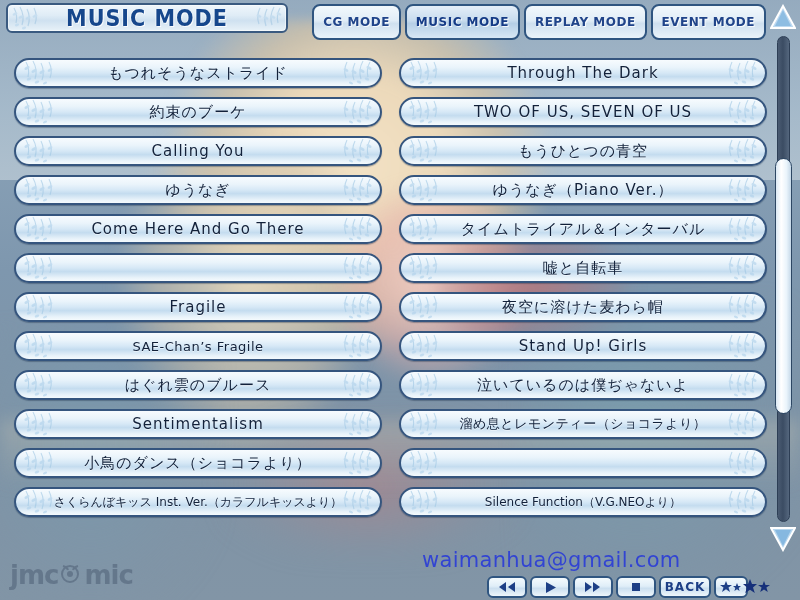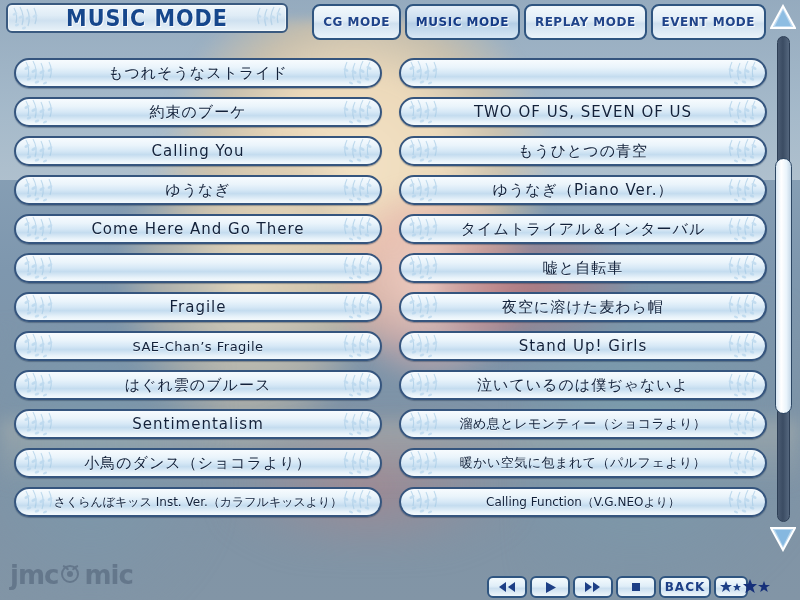--- a/index.html
+++ b/index.html
@@ -776,20 +776,21 @@
               <g fill="#aed0ea">
                 <ellipse cx="9" cy="8" rx="2.8" ry="1.5" transform="rotate(-28 9 8)"></ellipse>
                 <ellipse cx="16" cy="11" rx="2.8" ry="1.5" transform="rotate(-28 16 11)"></ellipse>
                 <ellipse cx="24" cy="12" rx="2.8" ry="1.5" transform="rotate(-28 24 12)"></ellipse>
                 <ellipse cx="32" cy="10" rx="2.6" ry="1.4" transform="rotate(-28 32 10)"></ellipse>
                 <ellipse cx="11" cy="19" rx="2.4" ry="1.3" transform="rotate(-22 11 19)"></ellipse>
                 <ellipse cx="19" cy="22" rx="2.4" ry="1.3" transform="rotate(-22 19 22)"></ellipse>
                 <ellipse cx="27" cy="23" rx="2.2" ry="1.2" transform="rotate(-22 27 23)"></ellipse>
               </g>
             </svg></span>
+          <span class="song-label">Through The Dark</span>
         </div>
         <div class="song-item">
           <span class="fl"><svg width="58" height="31" viewBox="0 0 58 31">
               <g fill="none" stroke="#9ec6e3" stroke-width="1.1" opacity="0.95">
                 <path d="M8 2 Q12 9 10 17"></path>
                 <path d="M15 1 Q20 10 17 19"></path>
                 <path d="M23 3 Q27 11 24 20"></path>
                 <path d="M31 2 Q35 10 32 18"></path>
               </g>
               <g fill="#aed0ea">
@@ -1145,58 +1146,57 @@
               <g fill="#aed0ea">
                 <ellipse cx="9" cy="8" rx="2.8" ry="1.5" transform="rotate(-28 9 8)"></ellipse>
                 <ellipse cx="16" cy="11" rx="2.8" ry="1.5" transform="rotate(-28 16 11)"></ellipse>
                 <ellipse cx="24" cy="12" rx="2.8" ry="1.5" transform="rotate(-28 24 12)"></ellipse>
                 <ellipse cx="32" cy="10" rx="2.6" ry="1.4" transform="rotate(-28 32 10)"></ellipse>
                 <ellipse cx="11" cy="19" rx="2.4" ry="1.3" transform="rotate(-22 11 19)"></ellipse>
                 <ellipse cx="19" cy="22" rx="2.4" ry="1.3" transform="rotate(-22 19 22)"></ellipse>
                 <ellipse cx="27" cy="23" rx="2.2" ry="1.2" transform="rotate(-22 27 23)"></ellipse>
               </g>
             </svg></span>
-          <span class="song-label small">暖かい空気に包まれて（パルフェより）</span>
-        </div>
-        <div class="song-item">
-          <span class="fl"><svg width="58" height="31" viewBox="0 0 58 31">
-              <g fill="none" stroke="#9ec6e3" stroke-width="1.1" opacity="0.95">
-                <path d="M8 2 Q12 9 10 17"></path>
-                <path d="M15 1 Q20 10 17 19"></path>
-                <path d="M23 3 Q27 11 24 20"></path>
-                <path d="M31 2 Q35 10 32 18"></path>
-              </g>
-              <g fill="#aed0ea">
-                <ellipse cx="9" cy="8" rx="2.8" ry="1.5" transform="rotate(-28 9 8)"></ellipse>
-                <ellipse cx="16" cy="11" rx="2.8" ry="1.5" transform="rotate(-28 16 11)"></ellipse>
-                <ellipse cx="24" cy="12" rx="2.8" ry="1.5" transform="rotate(-28 24 12)"></ellipse>
-                <ellipse cx="32" cy="10" rx="2.6" ry="1.4" transform="rotate(-28 32 10)"></ellipse>
-                <ellipse cx="11" cy="19" rx="2.4" ry="1.3" transform="rotate(-22 11 19)"></ellipse>
-                <ellipse cx="19" cy="22" rx="2.4" ry="1.3" transform="rotate(-22 19 22)"></ellipse>
-                <ellipse cx="27" cy="23" rx="2.2" ry="1.2" transform="rotate(-22 27 23)"></ellipse>
-              </g>
-            </svg></span>
-          <span class="fr"><svg width="58" height="31" viewBox="0 0 58 31">
-              <g fill="none" stroke="#9ec6e3" stroke-width="1.1" opacity="0.95">
-                <path d="M8 2 Q12 9 10 17"></path>
-                <path d="M15 1 Q20 10 17 19"></path>
-                <path d="M23 3 Q27 11 24 20"></path>
-                <path d="M31 2 Q35 10 32 18"></path>
-              </g>
-              <g fill="#aed0ea">
-                <ellipse cx="9" cy="8" rx="2.8" ry="1.5" transform="rotate(-28 9 8)"></ellipse>
-                <ellipse cx="16" cy="11" rx="2.8" ry="1.5" transform="rotate(-28 16 11)"></ellipse>
-                <ellipse cx="24" cy="12" rx="2.8" ry="1.5" transform="rotate(-28 24 12)"></ellipse>
-                <ellipse cx="32" cy="10" rx="2.6" ry="1.4" transform="rotate(-28 32 10)"></ellipse>
-                <ellipse cx="11" cy="19" rx="2.4" ry="1.3" transform="rotate(-22 11 19)"></ellipse>
-                <ellipse cx="19" cy="22" rx="2.4" ry="1.3" transform="rotate(-22 19 22)"></ellipse>
-                <ellipse cx="27" cy="23" rx="2.2" ry="1.2" transform="rotate(-22 27 23)"></ellipse>
-              </g>
-            </svg></span>
-          <span class="song-label xsmall">Calling Function（V.G.NEOより）</span>
+        </div>
+        <div class="song-item">
+          <span class="fl"><svg width="58" height="31" viewBox="0 0 58 31">
+              <g fill="none" stroke="#9ec6e3" stroke-width="1.1" opacity="0.95">
+                <path d="M8 2 Q12 9 10 17"></path>
+                <path d="M15 1 Q20 10 17 19"></path>
+                <path d="M23 3 Q27 11 24 20"></path>
+                <path d="M31 2 Q35 10 32 18"></path>
+              </g>
+              <g fill="#aed0ea">
+                <ellipse cx="9" cy="8" rx="2.8" ry="1.5" transform="rotate(-28 9 8)"></ellipse>
+                <ellipse cx="16" cy="11" rx="2.8" ry="1.5" transform="rotate(-28 16 11)"></ellipse>
+                <ellipse cx="24" cy="12" rx="2.8" ry="1.5" transform="rotate(-28 24 12)"></ellipse>
+                <ellipse cx="32" cy="10" rx="2.6" ry="1.4" transform="rotate(-28 32 10)"></ellipse>
+                <ellipse cx="11" cy="19" rx="2.4" ry="1.3" transform="rotate(-22 11 19)"></ellipse>
+                <ellipse cx="19" cy="22" rx="2.4" ry="1.3" transform="rotate(-22 19 22)"></ellipse>
+                <ellipse cx="27" cy="23" rx="2.2" ry="1.2" transform="rotate(-22 27 23)"></ellipse>
+              </g>
+            </svg></span>
+          <span class="fr"><svg width="58" height="31" viewBox="0 0 58 31">
+              <g fill="none" stroke="#9ec6e3" stroke-width="1.1" opacity="0.95">
+                <path d="M8 2 Q12 9 10 17"></path>
+                <path d="M15 1 Q20 10 17 19"></path>
+                <path d="M23 3 Q27 11 24 20"></path>
+                <path d="M31 2 Q35 10 32 18"></path>
+              </g>
+              <g fill="#aed0ea">
+                <ellipse cx="9" cy="8" rx="2.8" ry="1.5" transform="rotate(-28 9 8)"></ellipse>
+                <ellipse cx="16" cy="11" rx="2.8" ry="1.5" transform="rotate(-28 16 11)"></ellipse>
+                <ellipse cx="24" cy="12" rx="2.8" ry="1.5" transform="rotate(-28 24 12)"></ellipse>
+                <ellipse cx="32" cy="10" rx="2.6" ry="1.4" transform="rotate(-28 32 10)"></ellipse>
+                <ellipse cx="11" cy="19" rx="2.4" ry="1.3" transform="rotate(-22 11 19)"></ellipse>
+                <ellipse cx="19" cy="22" rx="2.4" ry="1.3" transform="rotate(-22 19 22)"></ellipse>
+                <ellipse cx="27" cy="23" rx="2.2" ry="1.2" transform="rotate(-22 27 23)"></ellipse>
+              </g>
+            </svg></span>
+          <span class="song-label xsmall">Silence Function（V.G.NEOより）</span>
         </div>
       </div>
   </div>
 
   <div class="scrollbar">
     <div class="sb-arrow up">
       <svg width="26" height="26" viewBox="0 0 26 26">
         <polygon points="13,2 25,24 1,24" fill="#bcd9f0" stroke="#ffffff" stroke-width="2"></polygon>
         <polygon points="13,6 21,22 5,22" fill="#8dbde2"></polygon>
       </svg>
@@ -1236,20 +1236,21 @@
     </div>
     <div class="ctrl-btn back">BACK</div>
     <div class="ctrl-btn deco">
       <svg width="24" height="14" viewBox="0 0 24 14">
         <polygon points="7,1 8.6,5 13,5 9.5,7.6 11,12 7,9.3 3,12 4.5,7.6 1,5 5.4,5" fill="#1d3f86"></polygon>
         <polygon points="18,3 19.2,6 22,6 19.7,8 20.6,11 18,9.2 15.4,11 16.3,8 14,6 16.8,6" fill="#1d3f86"></polygon>
       </svg>
     </div>
   </div>
 
+  <div class="wm-email">waimanhua@gmail.com</div>
 
   <div class="wm-logo">
     <span>jmc</span>
     <span class="fishy">
       <svg width="24" height="22" viewBox="0 0 24 22">
         <circle cx="11" cy="12" r="8" fill="none" stroke="#5d6f84" stroke-width="2"></circle>
         <circle cx="11" cy="12" r="3" fill="#5d6f84"></circle>
         <path d="M4 4 q4 1 5 4" stroke="#5d6f84" stroke-width="2" fill="none"></path>
         <path d="M19 4 q-4 1 -5 4" stroke="#5d6f84" stroke-width="2" fill="none"></path>
       </svg>

